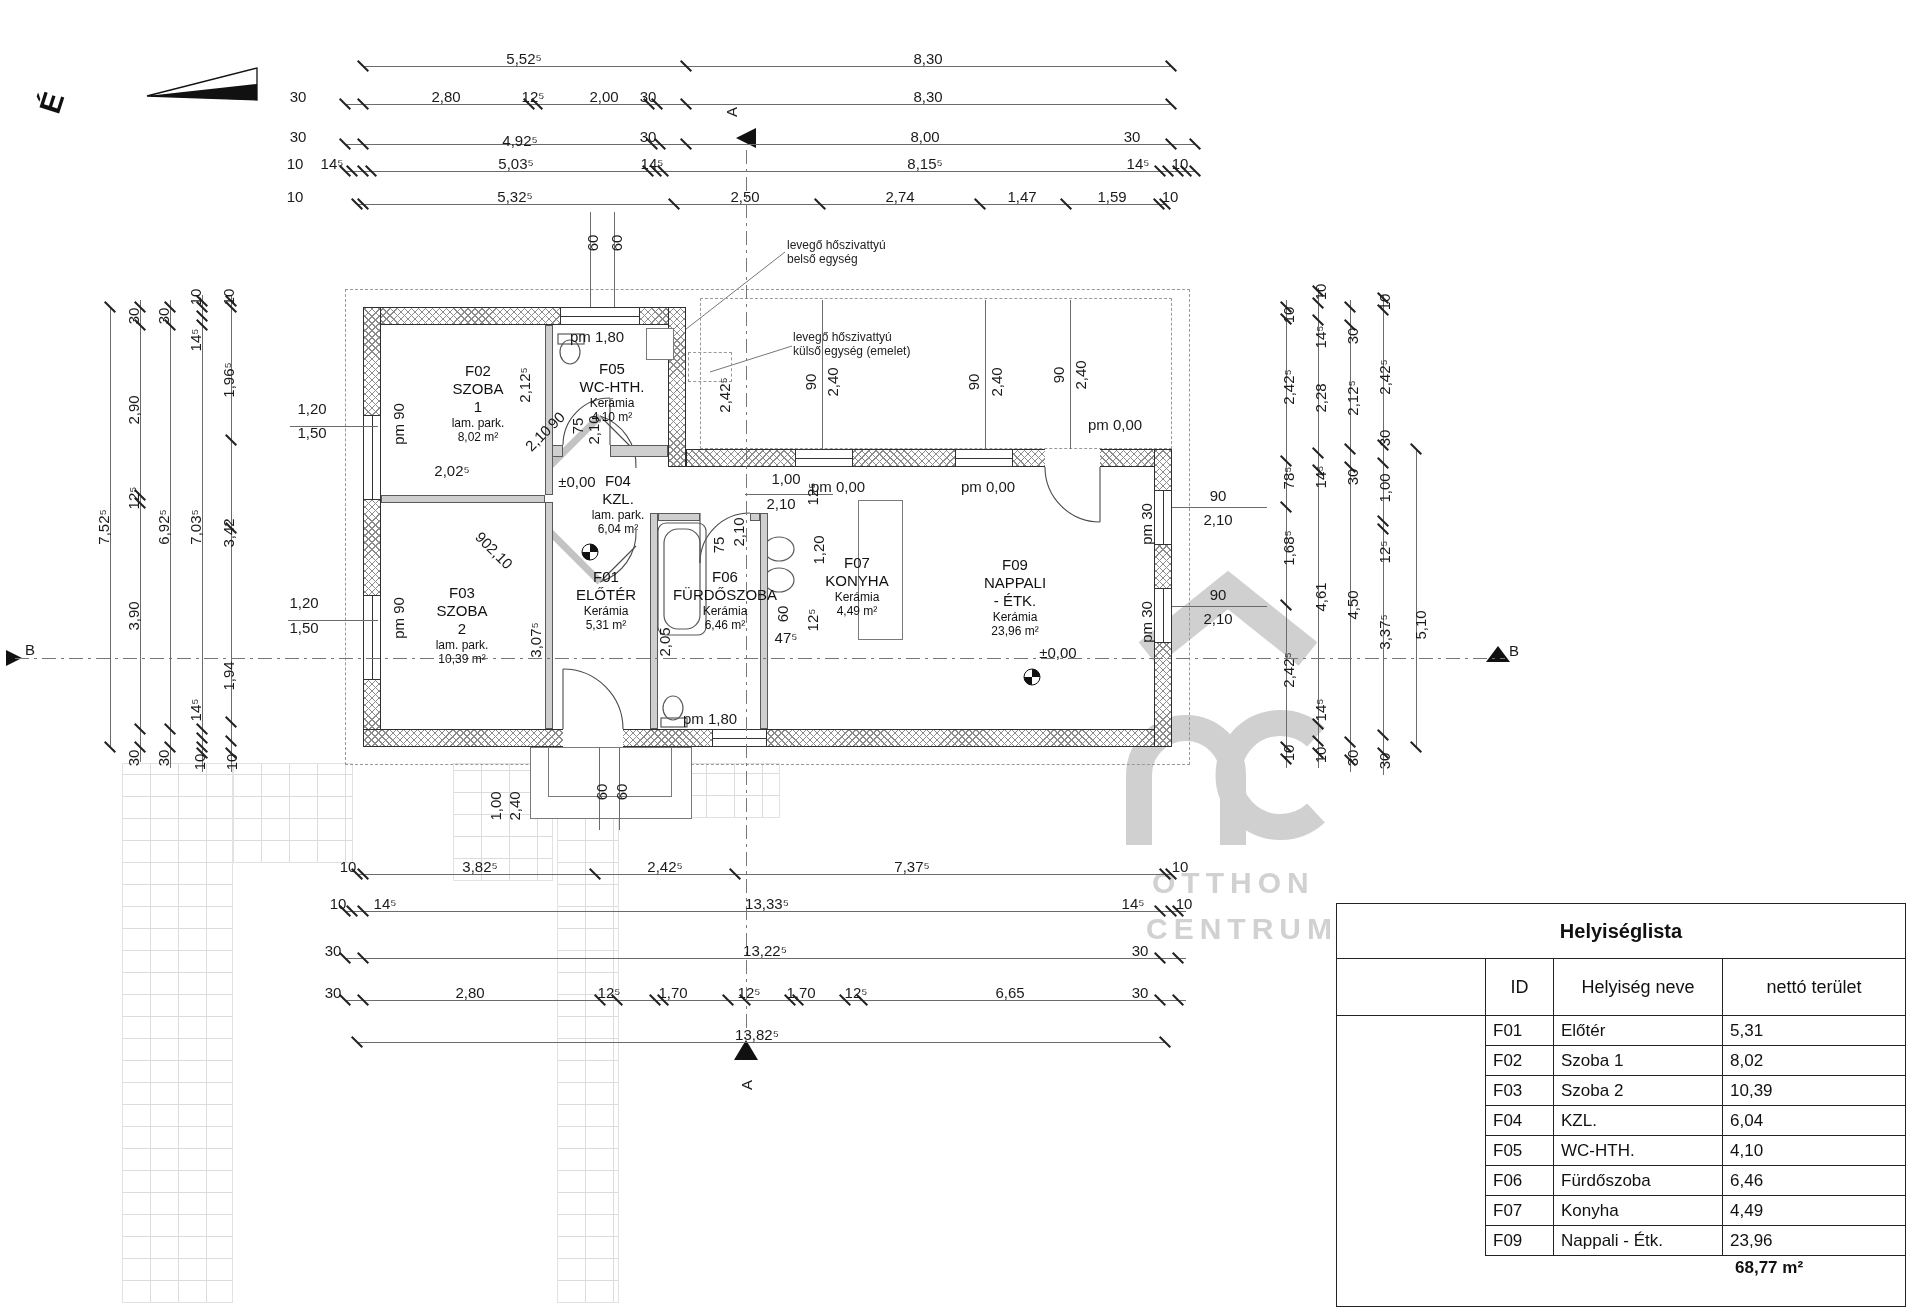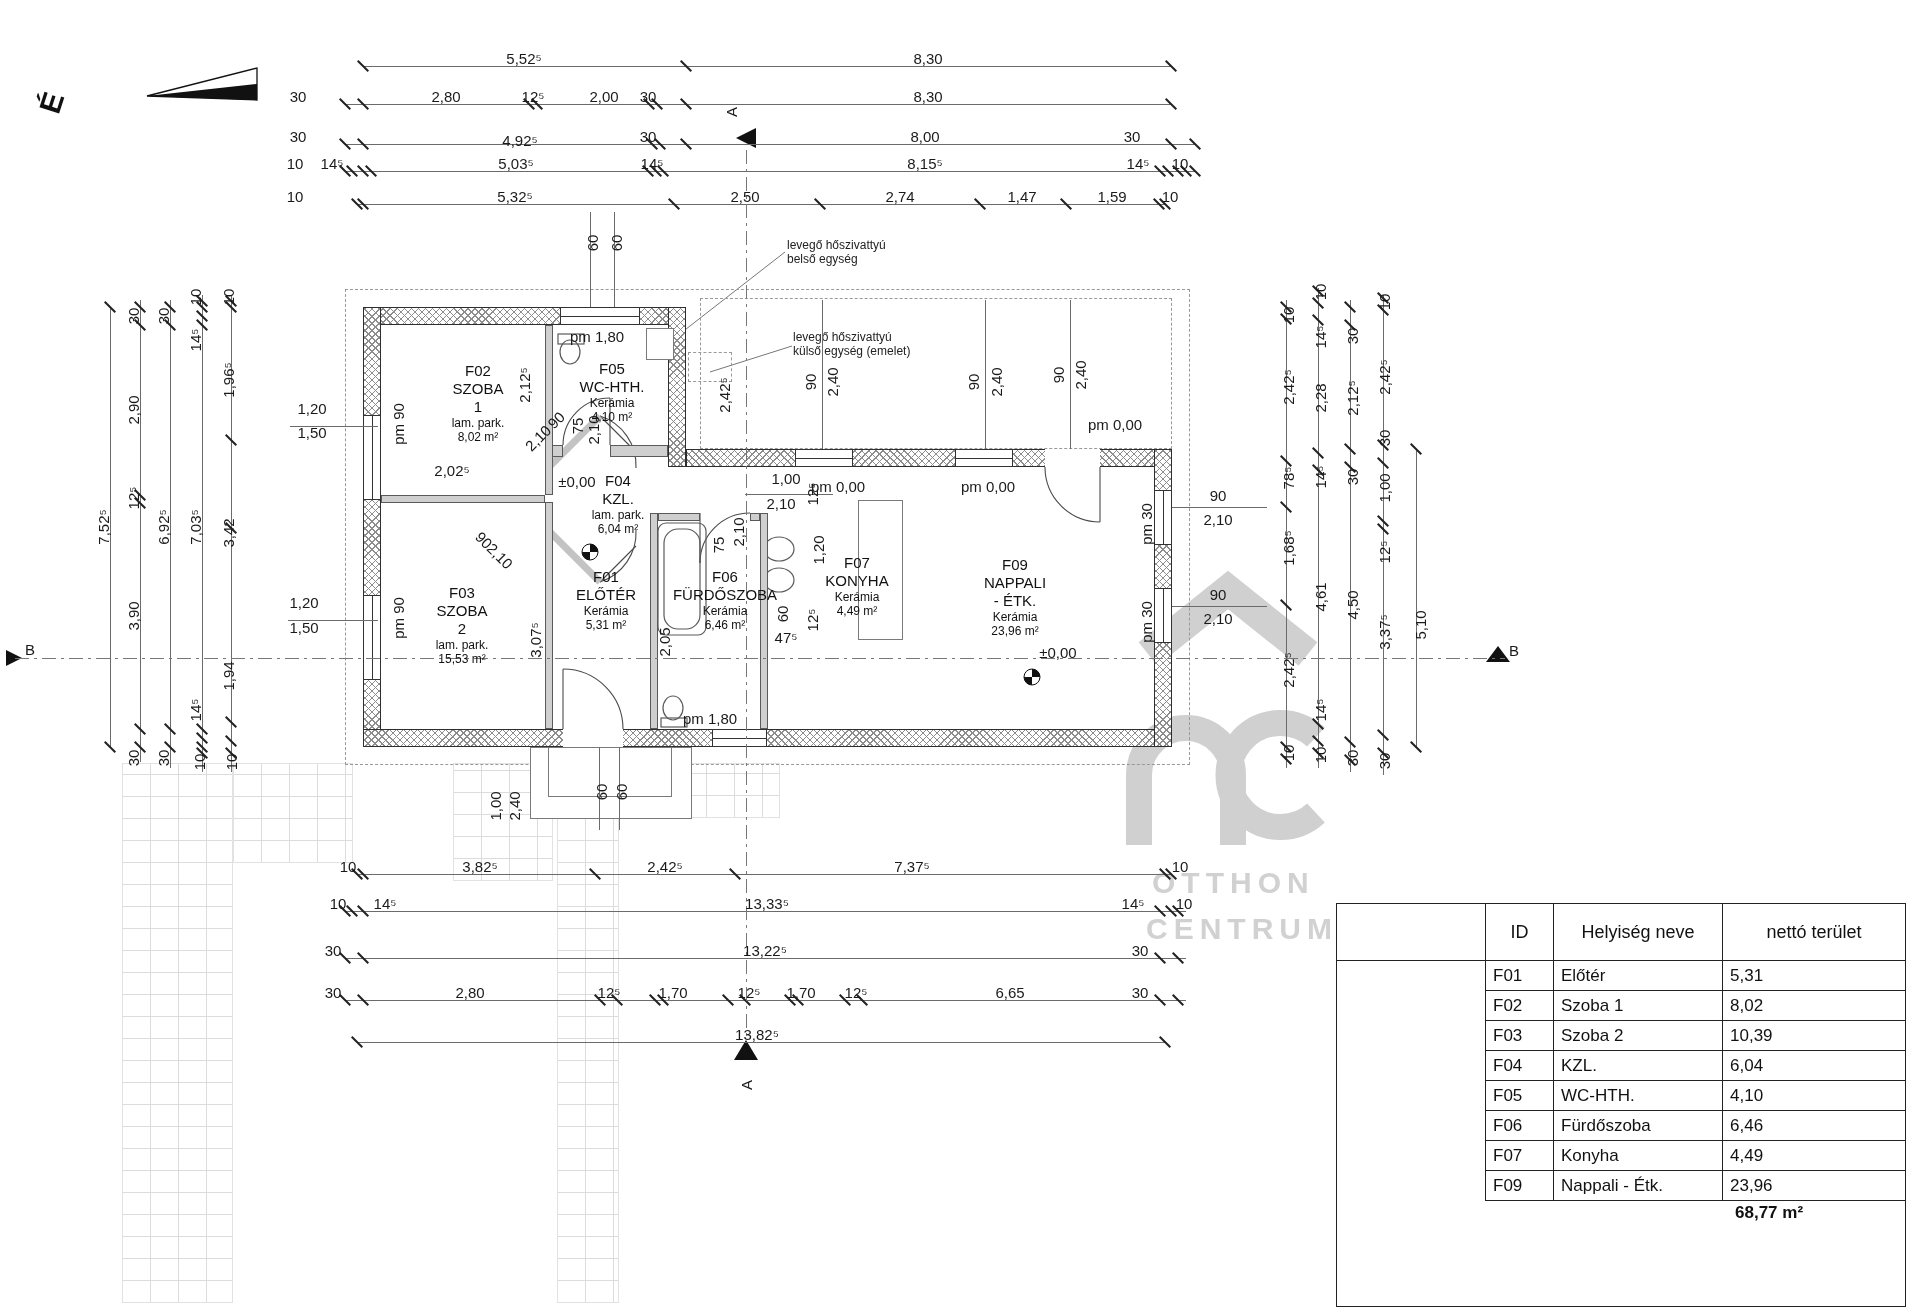--- a/index.html
+++ b/index.html
@@ -134,20 +134,21 @@
   <div class="note" style="left:793px;top:330px;">
     <span>levegő hőszivattyú</span><br>
     <span>külső egység (emelet)</span>
   </div>
   <div class="entr" style="left:593px;top:801px;">bejárat</div>
 
   <div class="wm" style="left:1152px;top:866px;">OTTHON</div>
   <div class="wm" style="left:1146px;top:912px;">CENTRUM</div>
 
   <div id="roomtable">
+    <div class="tt">Helyiséglista</div>
     <div class="hd">
       <div class="c1"></div>
       <div class="c2">ID</div>
       <div class="c3">Helyiség neve</div>
       <div class="c4">nettó terület</div>
     </div>
     <div id="tbody">
         <div class="row">
           <div class="c1"></div>
           <div class="c2">F01</div>
@@ -573,21 +574,21 @@
       <div class="big">F01</div>
       <div class="big">ELŐTÉR</div>
       <div class="small">Kerámia</div>
       <div class="small">5,31 m²</div>
     </div>
     <div class="room" style="left: 462px; top: 584px;">
       <div class="big">F03</div>
       <div class="big">SZOBA</div>
       <div class="big">2</div>
       <div class="small">lam. park.</div>
-      <div class="small">15,53 m²</div>
+      <div class="small">10,39 m²</div>
     </div>
     <div class="room" style="left: 725px; top: 568px;">
       <div class="big">F06</div>
       <div class="big">FÜRDŐSZOBA</div>
       <div class="small">Kerámia</div>
       <div class="small">6,46 m²</div>
     </div>
     <div class="room" style="left: 857px; top: 554px;">
       <div class="big">F07</div>
       <div class="big">KONYHA</div>

